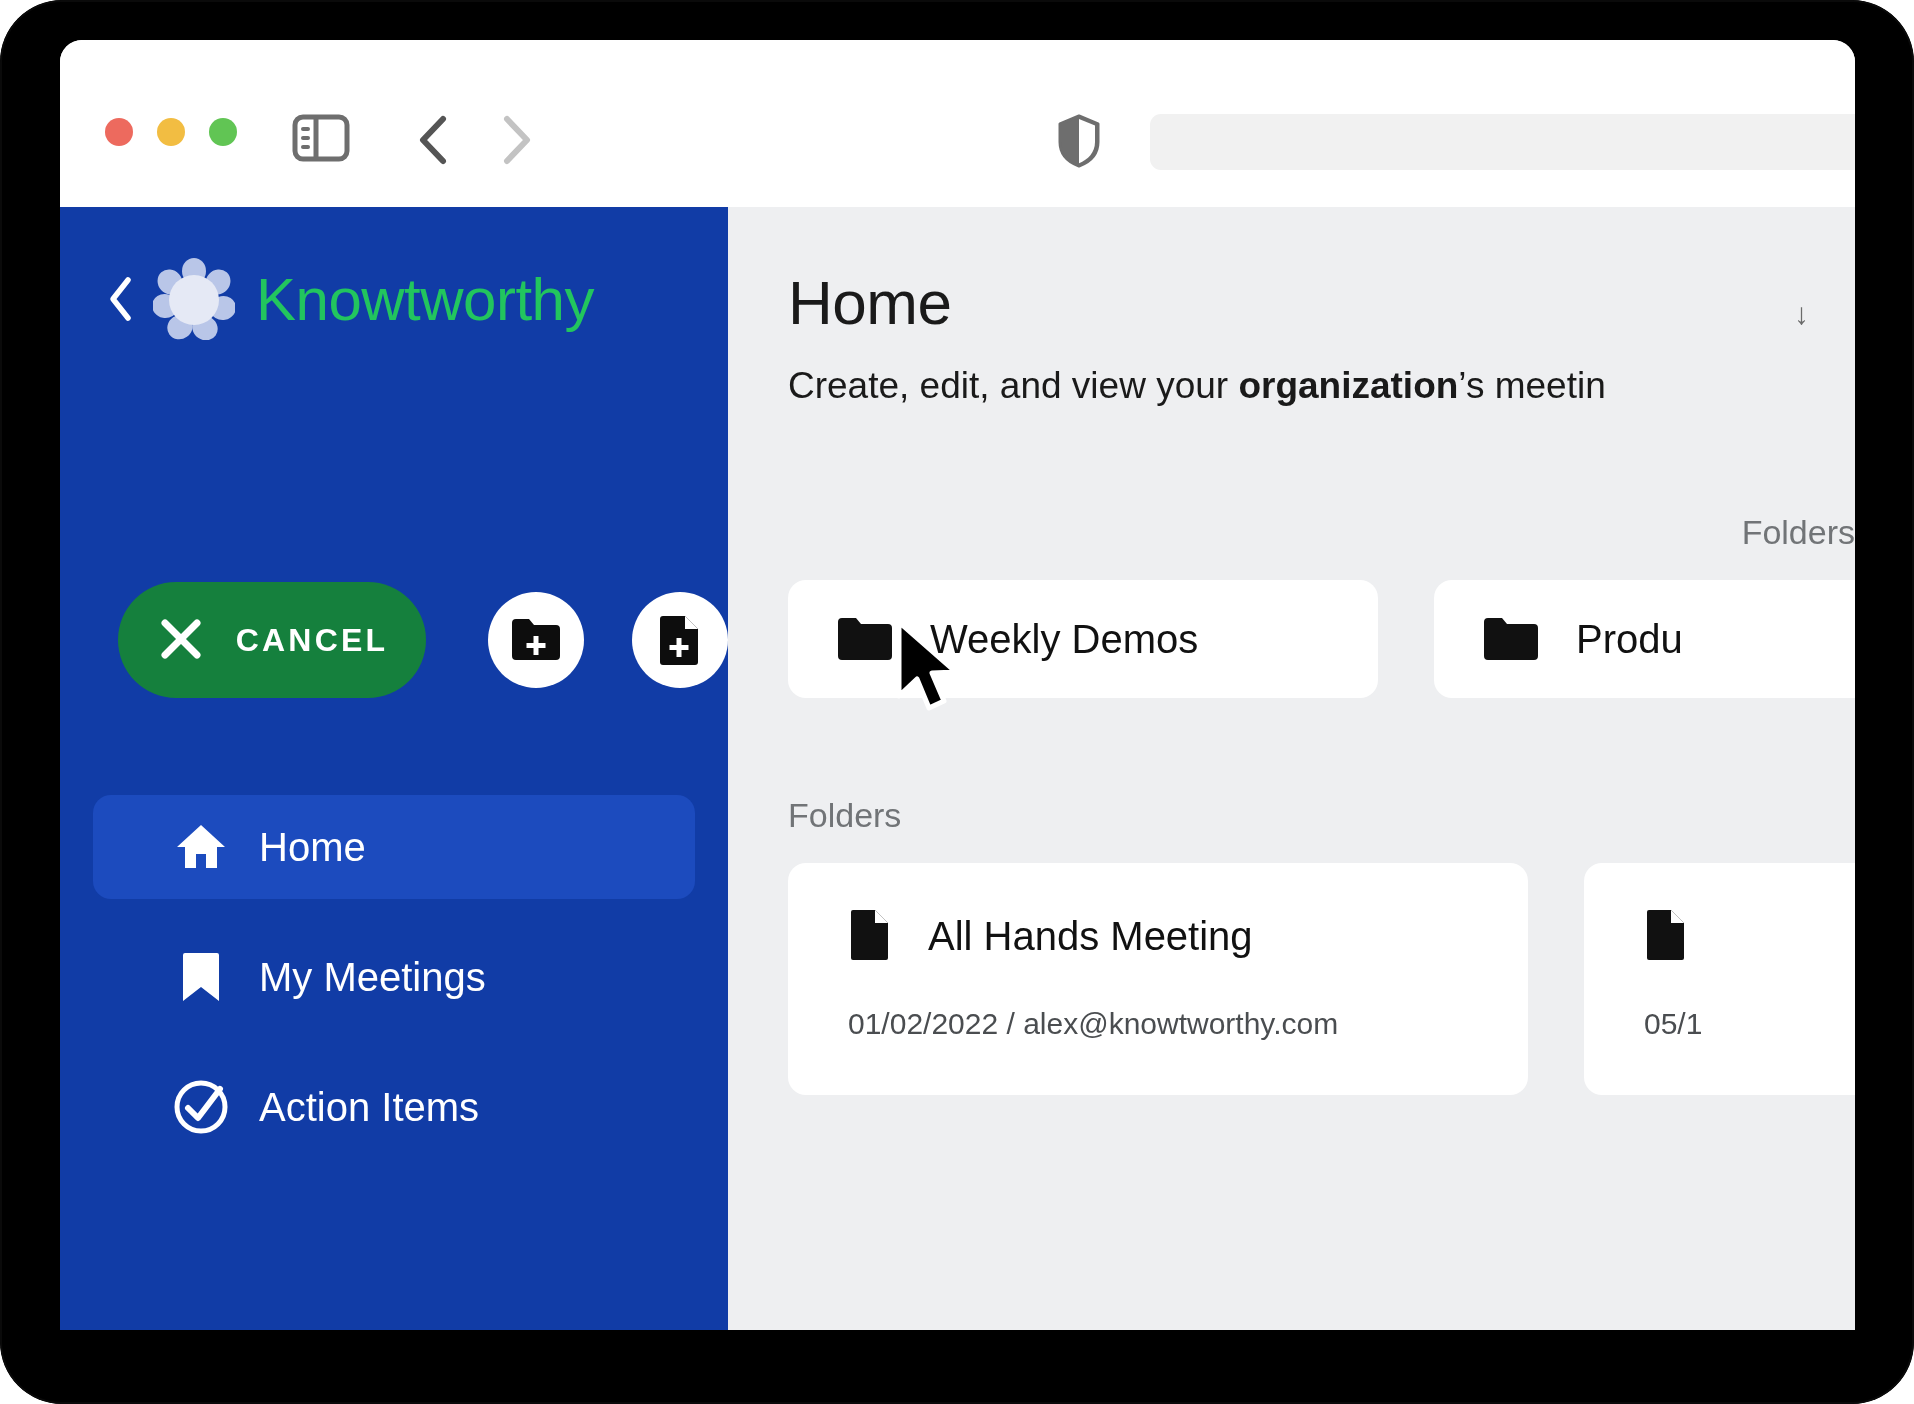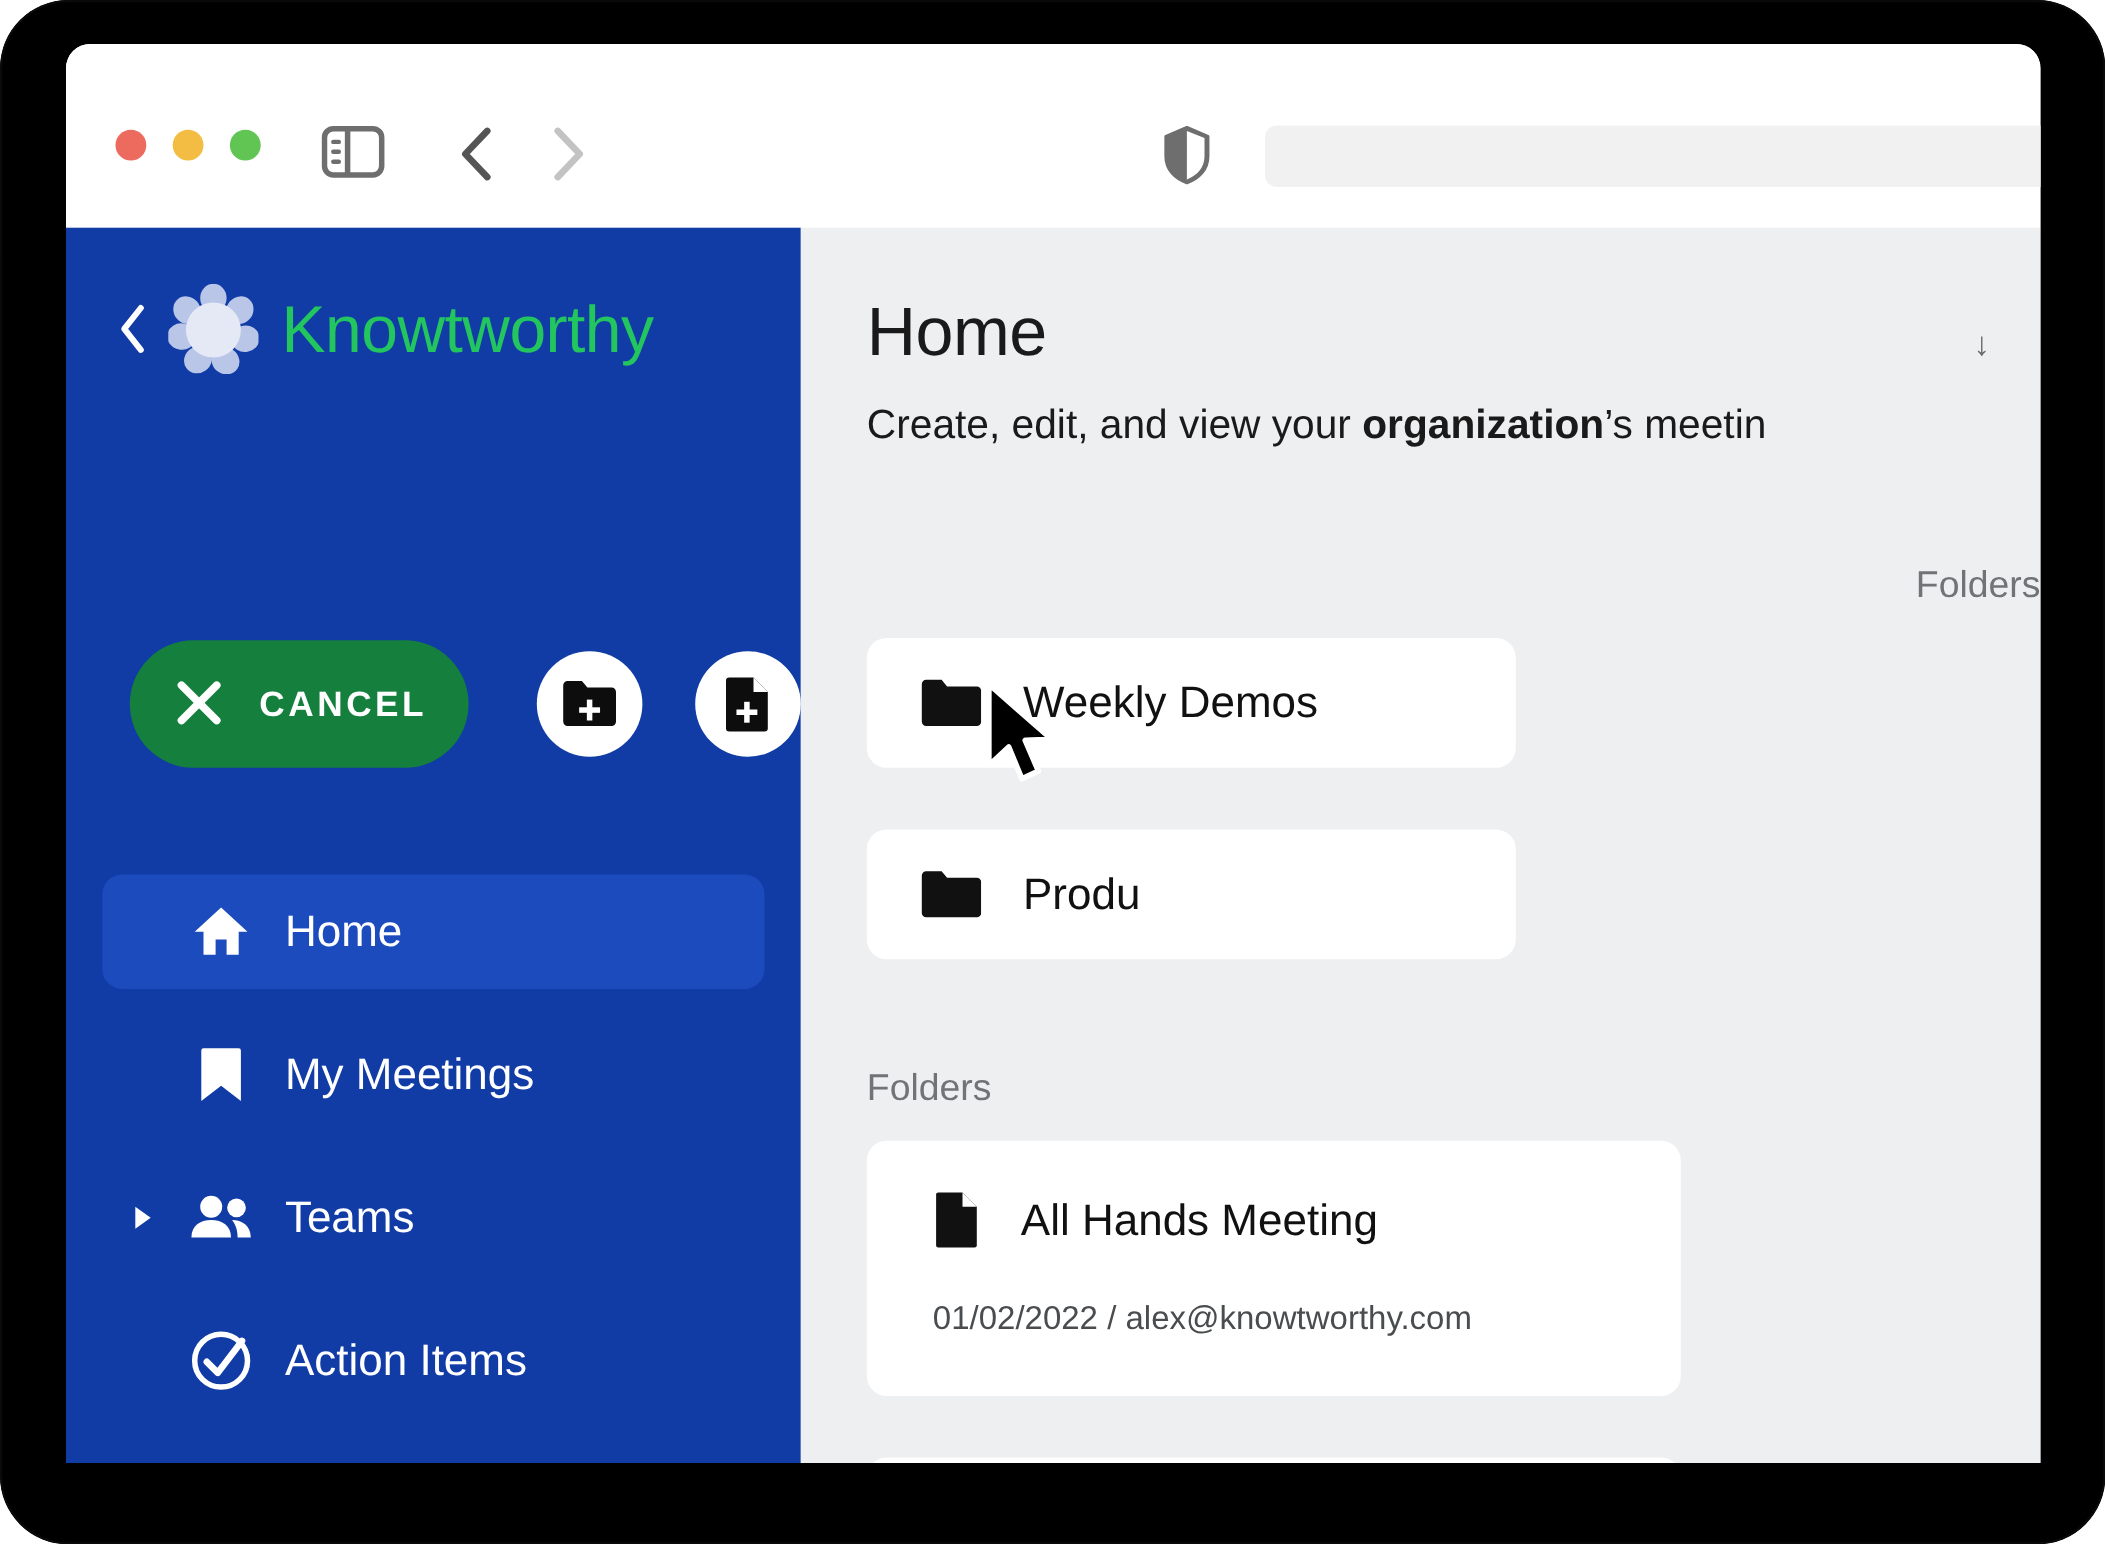--- a/index.html
+++ b/index.html
@@ -213,21 +213,20 @@
     font-size: 34px;
     color: #717477;
   }
   .sec-folders { margin-top: 106px; text-align: right; }
   .sec-minutes { margin-top: 98px; }
 
   .card-row {
     display: flex;
     gap: 56px;
     padding-left: 60px;
-    flex-direction: column;
   }
   .card {
     background: #ffffff;
     border-radius: 18px;
     flex-shrink: 0;
     cursor: pointer;
   }
   .folder-card {
     width: 590px; height: 118px;
     display: flex; align-items: center;
@@ -386,36 +385,20 @@
 
           <div class="nav-item">
             <span class="nav-ic">
               <svg width="40" height="52" viewBox="0 0 40 52">
                 <path d="M4 2 h32 a2 2 0 0 1 2 2 v46 l-18-14 l-18 14 V4 a2 2 0 0 1 2-2 Z" fill="#ffffff"></path>
               </svg>
             </span>
             <span class="nav-label">My Meetings</span>
           </div>
 
-          <div class="nav-item">
-            <span class="nav-caret">
-              <svg width="20" height="24" viewBox="0 0 20 24">
-                <polygon points="3,2 17,12 3,22" fill="#ffffff"></polygon>
-              </svg>
-            </span>
-            <span class="nav-ic">
-              <svg width="60" height="44" viewBox="0 0 60 44">
-                <circle cx="21" cy="12" r="10" fill="#ffffff"></circle>
-                <circle cx="44" cy="13" r="8.5" fill="#ffffff"></circle>
-                <path d="M3 40 c0-11 8-16 18-16 s18 5 18 16 Z" fill="#ffffff"></path>
-                <path d="M40 24 c9 0 17 5 17 16 H45 c0-7-2-12-5-16 Z" fill="#ffffff"></path>
-              </svg>
-            </span>
-            <span class="nav-label">Teams</span>
-          </div>
 
           <div class="nav-item">
             <span class="nav-ic">
               <svg width="56" height="56" viewBox="0 0 56 56">
                 <circle cx="28" cy="28" r="24" fill="none" stroke="#ffffff" stroke-width="5"></circle>
                 <polyline points="15,29 25,39 47,10" fill="none" stroke="#ffffff" stroke-width="6" stroke-linecap="round" stroke-linejoin="round"></polyline>
               </svg>
             </span>
             <span class="nav-label">Action Items</span>
           </div>

